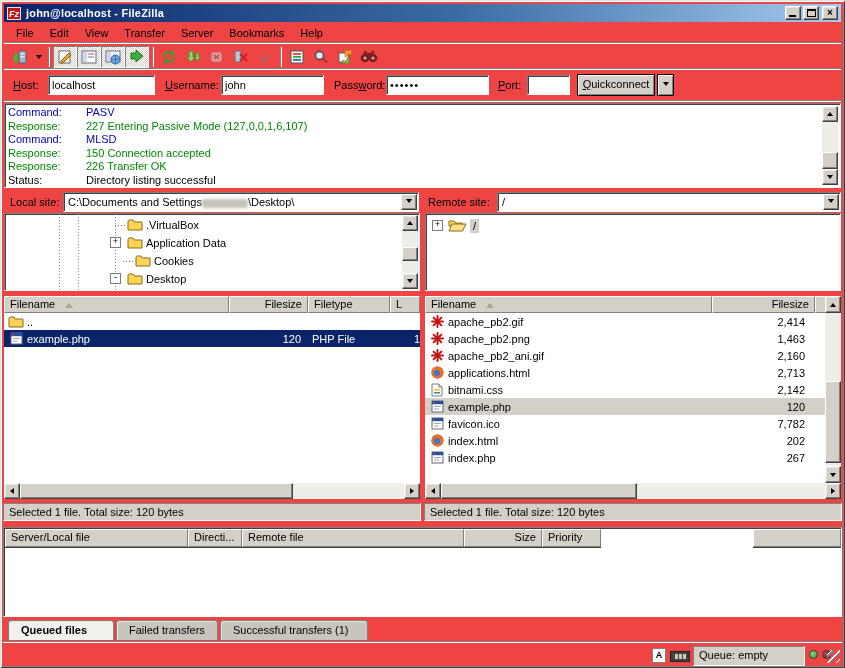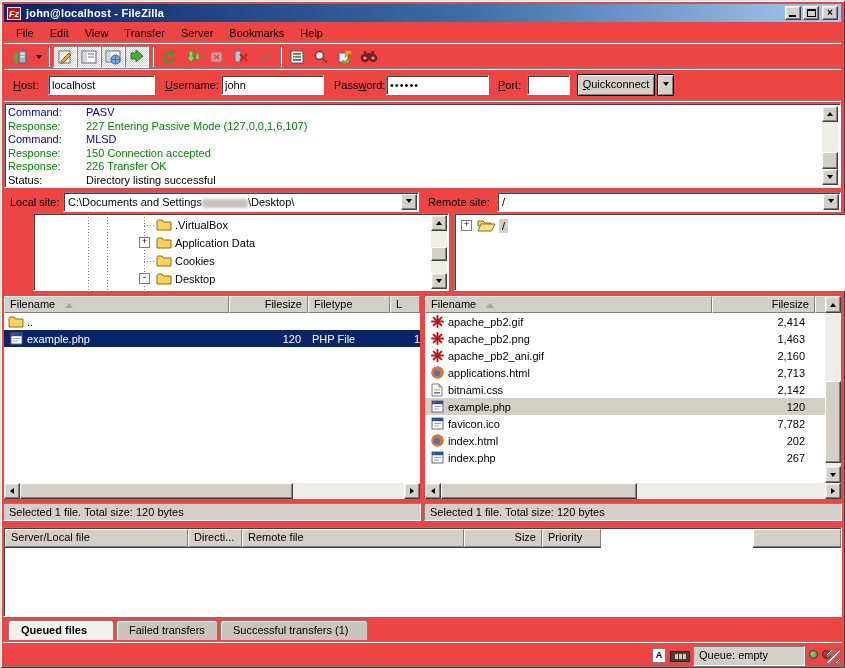--- a/index.html
+++ b/index.html
@@ -62,21 +62,21 @@
   .t-lf { width:0;height:0;border:3px solid transparent;border-right:4px solid #000;margin-right:3px; }
   .t-rt { width:0;height:0;border:3px solid transparent;border-left:4px solid #000;margin-left:3px; }
 
   
   .site-label { position:absolute; line-height:20px; }
   .combo { position:absolute; height:20px; border:1px solid; border-color:#808080 #fff #fff #808080; box-shadow:inset 1px 1px 0 #404040; background:#fff; line-height:18px; padding-left:4px; white-space:nowrap; overflow:hidden; }
   .combo-arrow { position:absolute; right:1px; top:1px; bottom:1px; width:16px; background:#d4d0c8; border:1px solid; border-color:#fff #404040 #404040 #fff; box-shadow:inset -1px -1px 0 #808080; display:flex; align-items:center; justify-content:center; cursor:pointer; }
   .redacted { display:inline-block; width:46px; height:9px; background:#c6c2ba; filter:blur(1.5px); vertical-align:middle; border-radius:2px; }
 
   
-  .treepane { position:absolute; top:213px; height:78px;margin-left:29px; }
+  .treepane { position:absolute; top:213px; height:78px; }
   .tree-row { position:absolute; height:18px; display:flex; align-items:center; cursor:default; }
   .tree-vline { position:absolute; width:1px; top:0; bottom:0; background-image:repeating-linear-gradient(to bottom,#808080 0 1px,transparent 1px 3px); }
   .tree-hline { position:absolute; height:1px; background-image:repeating-linear-gradient(to right,#808080 0 1px,transparent 1px 3px); }
   .expander { position:absolute; width:11px; height:11px; background:#fff; border:1px solid #7b7b7b; font-size:9px; line-height:9px; text-align:center; cursor:pointer; font-family:"Liberation Mono",monospace; }
   .tree-label { margin-left:3px; white-space:nowrap; }
   .sel-grey { background:#d4d0c8; }
 
   
   .hcell { position:absolute; height:17px; background:#d4d0c8; border:1px solid; border-color:#fff #808080 #808080 #fff; box-shadow:0 1px 0 #404040; line-height:15px; padding:0 5px; white-space:nowrap; overflow:hidden; cursor:pointer; }
   .hcell.right { text-align:right; }
@@ -326,21 +326,21 @@
           </svg></span>
       <span class="tree-label">.VirtualBox</span>
     </div>
     <div class="tree-row" style="left:0;top:20px;width:380px">
       <div class="expander" style="left:105px;top:3px">+</div>
       <span style="margin-left:122px"><svg width="16" height="13">
             <path d="M1 3.5C1 2.7 1.5 2 2.2 2H6l1.5 2H15v8H1z" fill="#fcd354" stroke="#8a6d1a"></path>
           </svg></span>
       <span class="tree-label">Application Data</span>
     </div>
-    <div class="tree-row" style="left:0;top:38px;width:380px">
+    <div class="tree-row" style="left:8px;top:38px;width:380px">
       <div class="tree-hline" style="left:110px;top:9px;width:12px"></div>
       <span style="margin-left:122px"><svg width="16" height="13">
             <path d="M1 3.5C1 2.7 1.5 2 2.2 2H6l1.5 2H15v8H1z" fill="#fcd354" stroke="#8a6d1a"></path>
           </svg></span>
       <span class="tree-label">Cookies</span>
     </div>
     <div class="tree-row" style="left:0;top:56px;width:380px">
       <div class="expander" style="left:105px;top:3px">-</div>
       <span style="margin-left:122px"><svg width="16" height="13">
             <path d="M1 3.5C1 2.7 1.5 2 2.2 2H6l1.5 2H15v8H1z" fill="#fcd354" stroke="#8a6d1a"></path>

